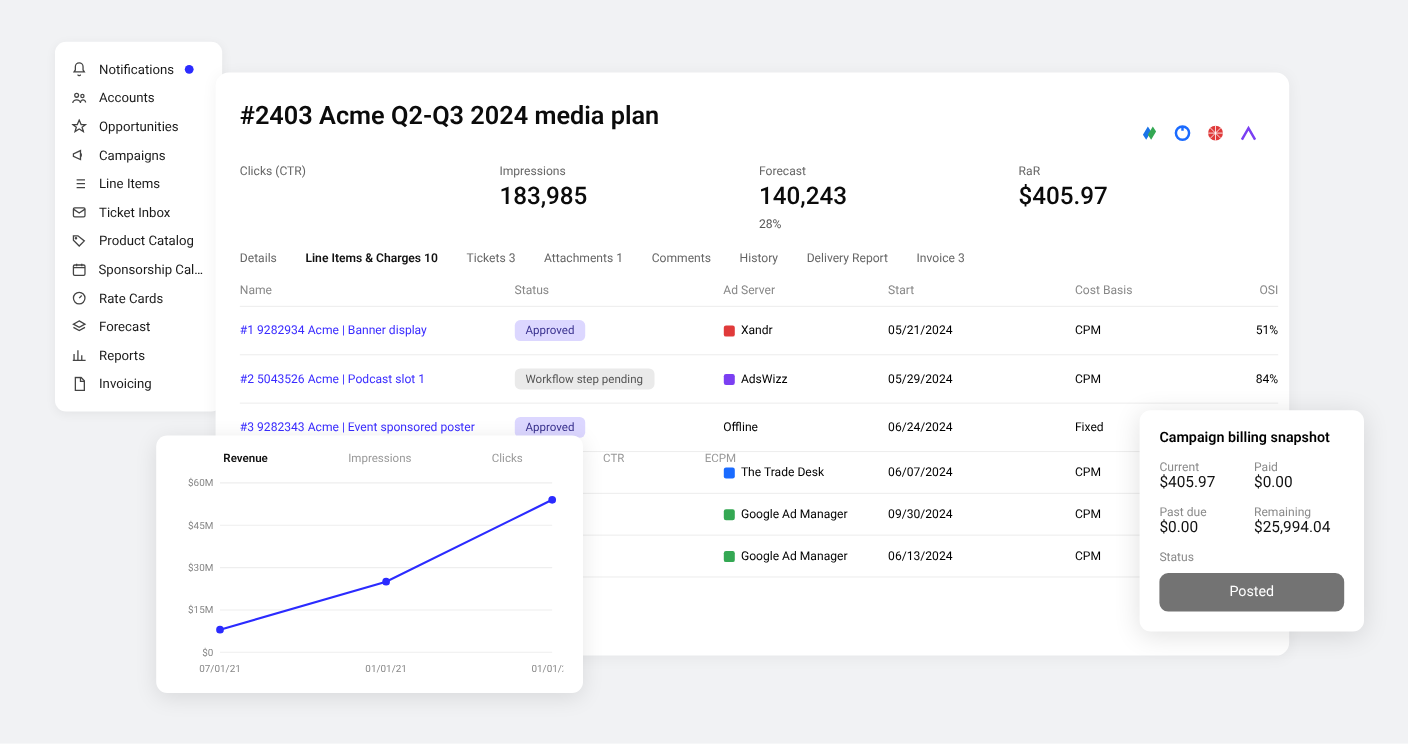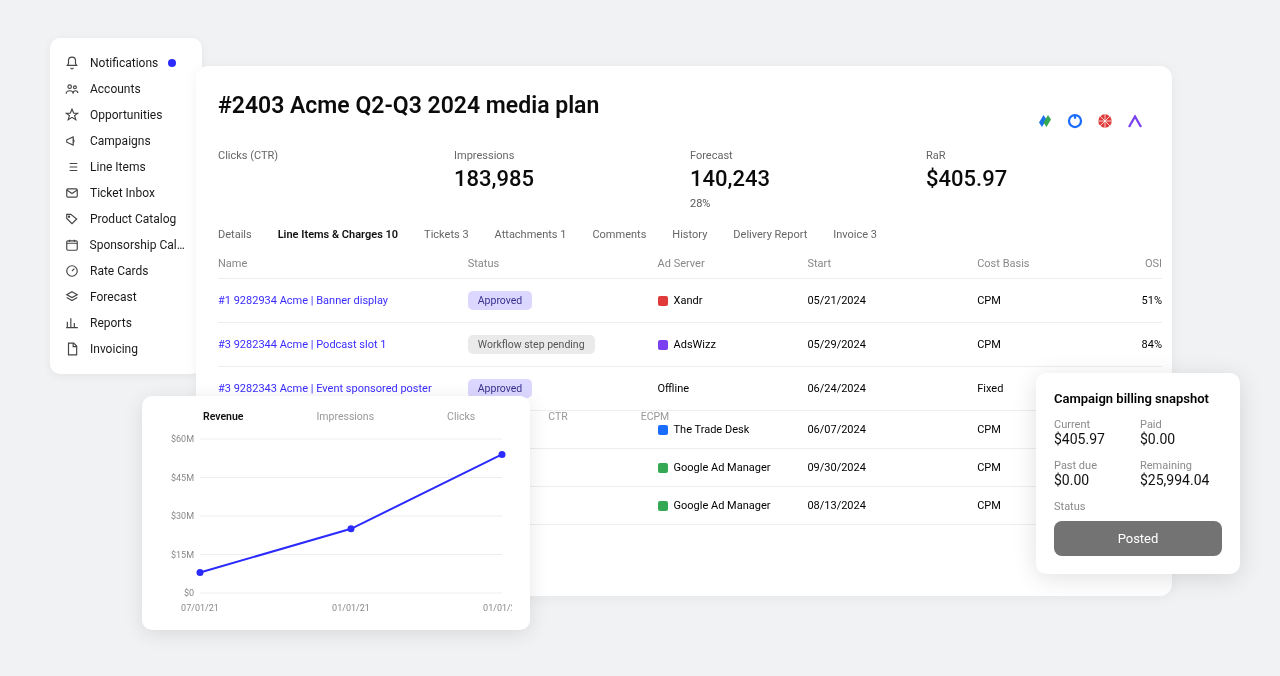--- a/index.html
+++ b/index.html
@@ -271,21 +271,21 @@
         <div class="c-status"><span class="badge approved">Approved</span></div>
         <div class="c-server">
           <span class="srv-ico" style="background: rgb(224, 58, 58);"></span>
           <span>Xandr</span>
         </div>
         <div class="c-start">05/21/2024</div>
         <div class="c-cost">CPM</div>
         <div class="c-osi">51%</div>
       </div>
       <div class="trow">
-        <div class="c-name">#3 9282344 Acme | Podcast slot 1</div>
+        <div class="c-name">#2 5043526 Acme | Podcast slot 1</div>
         <div class="c-status"><span class="badge pending">Workflow step pending</span></div>
         <div class="c-server">
           <span class="srv-ico" style="background: rgb(123, 63, 242);"></span>
           <span>AdsWizz</span>
         </div>
         <div class="c-start">05/29/2024</div>
         <div class="c-cost">CPM</div>
         <div class="c-osi">84%</div>
       </div>
       <div class="trow">
@@ -320,21 +320,21 @@
         <div class="c-cost">CPM</div>
         <div class="c-osi"></div>
       </div>
       <div class="trow">
         <div class="c-name"></div>
         <div class="c-status"></div>
         <div class="c-server">
           <span class="srv-ico" style="background: rgb(52, 168, 83);"></span>
           <span>Google Ad Manager</span>
         </div>
-        <div class="c-start">08/13/2024</div>
+        <div class="c-start">06/13/2024</div>
         <div class="c-cost">CPM</div>
         <div class="c-osi"></div>
       </div>
     </div>
 </div>
 
 <div class="chart-card">
   <div class="chart-tabs">
     <span class="ct active">Revenue</span>
     <span class="ct">Impressions</span>

